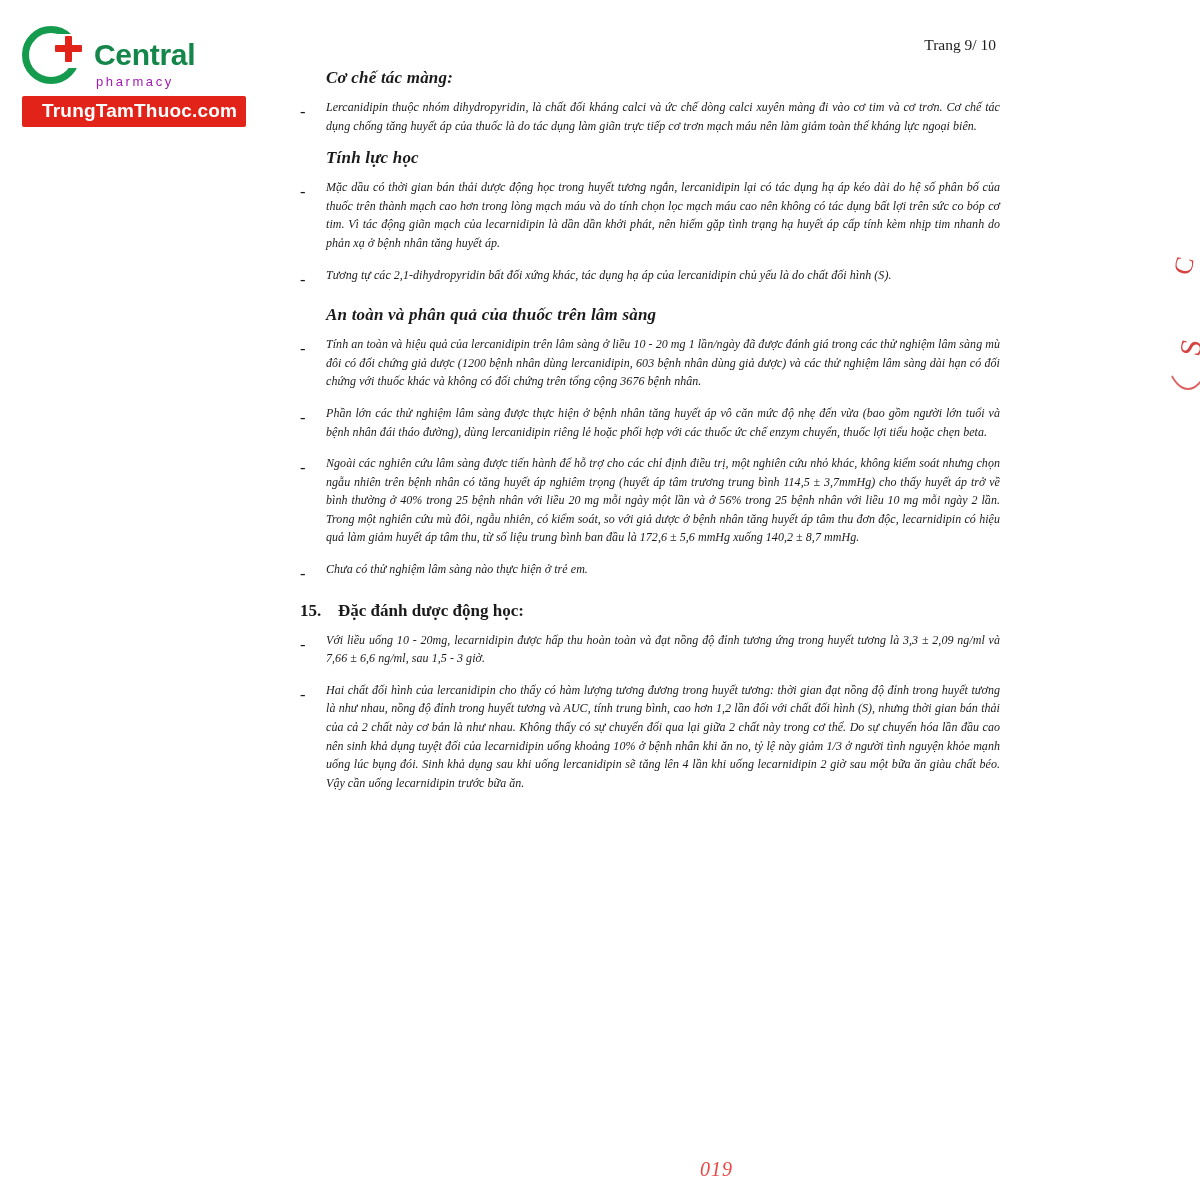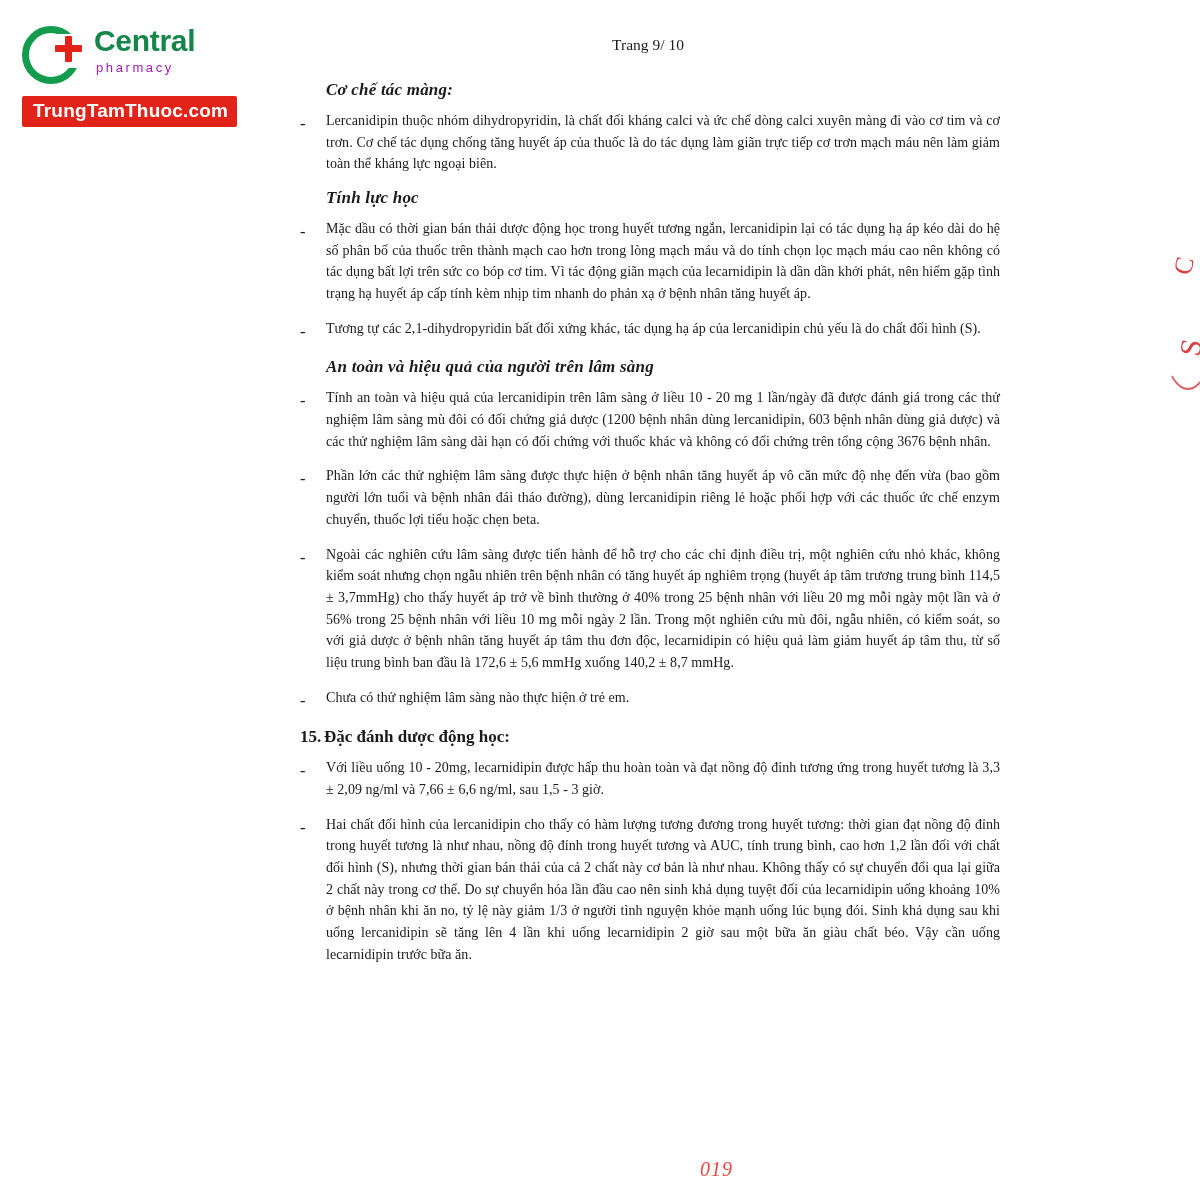--- a/index.html
+++ b/index.html
@@ -18,21 +18,21 @@
 
   
   .logo-block {
     position: absolute;
     left: 22px;
     top: 26px;
     width: 230px;
   }
   .logo-row {
     display: flex;
-    align-items: flex-start;
+    align-items: flex-end;
     gap: 10px;
   }
   .logo-mark {
     width: 62px;
     height: 62px;
     position: relative;
     flex: 0 0 auto;
   }
   .logo-mark .ring {
     position: absolute;
@@ -95,78 +95,79 @@
     margin-left: 2px;
   }
   .logo-banner {
     margin-top: 8px;
     background: #e2231a;
     color: #ffffff;
     font-family: "Liberation Sans", sans-serif;
     font-weight: bold;
     font-size: 19px;
     letter-spacing: 0.2px;
-    padding: 4px 9px 5px 11px;
+    padding: 4px 9px 5px 20px;
     display: inline-block;
     border-radius: 2px;
   }
 
   
   .page {
     position: absolute;
     left: 300px;
     top: 36px;
     width: 700px;
   }
   .page-number {
-    text-align: center;
+    text-align: right;
     font-family: "Liberation Serif", serif;
     font-size: 15.5px;
     color: #1c1c1c;
-    margin-bottom: 26px;
+    margin-bottom: 14px;
     padding-right: 4px;
   }
 
   .heading-italic {
     font-style: italic;
     font-weight: bold;
     font-size: 17px;
     margin: 0 0 10px 0;
     padding-left: 26px;
     letter-spacing: 0.2px;
   }
 
   .numbered-heading {
     font-weight: bold;
     font-size: 17px;
     margin: 14px 0 10px 0;
     padding-left: 0;
     display: flex;
-    gap: 2px;
+    gap: 16px;
   }
   .numbered-heading .num { width: 22px; }
 
   .bullet-item {
     display: flex;
     margin: 0 0 13px 0;
   }
   .bullet-item .dash {
     width: 26px;
     flex: 0 0 26px;
     font-size: 16.5px;
     line-height: 1.55;
     padding-top: 1px;
   }
   .bullet-item .txt {
     flex: 1 1 auto;
-    font-size: 14px;
+    font-size: 12px;
     line-height: 1.55;
     text-align: justify;
     text-justify: inter-word;
     letter-spacing: 0.05px;
+    font-style: italic;
   }
 
   
   .stamp {
     position: absolute;
     color: #cf2222;
     font-family: "Liberation Serif", serif;
     opacity: 0.85;
     pointer-events: none;
   }
@@ -238,21 +239,21 @@
       </div>
       <div class="heading-italic">Tính lực học</div>
       <div class="bullet-item">
         <span class="dash">-</span>
         <span class="txt">Mặc dầu có thời gian bán thải dược động học trong huyết tương ngắn, lercanidipin lại có tác dụng hạ áp kéo dài do hệ số phân bố của thuốc trên thành mạch cao hơn trong lòng mạch máu và do tính chọn lọc mạch máu cao nên không có tác dụng bất lợi trên sức co bóp cơ tim. Vì tác động giãn mạch của lecarnidipin là dần dần khởi phát, nên hiếm gặp tình trạng hạ huyết áp cấp tính kèm nhịp tim nhanh do phản xạ ở bệnh nhân tăng huyết áp.</span>
       </div>
       <div class="bullet-item">
         <span class="dash">-</span>
         <span class="txt">Tương tự các 2,1-dihydropyridin bất đối xứng khác, tác dụng hạ áp của lercanidipin chủ yếu là do chất đối hình (S).</span>
       </div>
-      <div class="heading-italic">An toàn và hiệu quả của người trên lâm sàng</div>
+      <div class="heading-italic">An toàn và phân quả của thuốc trên lâm sàng</div>
       <div class="bullet-item">
         <span class="dash">-</span>
         <span class="txt">Tính an toàn và hiệu quả của lercanidipin trên lâm sàng ở liều 10 - 20 mg 1 lần/ngày đã được đánh giá trong các thử nghiệm lâm sàng mù đôi có đối chứng giả dược (1200 bệnh nhân dùng lercanidipin, 603 bệnh nhân dùng giả dược) và các thử nghiệm lâm sàng dài hạn có đối chứng với thuốc khác và không có đối chứng trên tổng cộng 3676 bệnh nhân.</span>
       </div>
       <div class="bullet-item">
         <span class="dash">-</span>
         <span class="txt">Phần lớn các thử nghiệm lâm sàng được thực hiện ở bệnh nhân tăng huyết áp vô căn mức độ nhẹ đến vừa (bao gồm người lớn tuổi và bệnh nhân đái tháo đường), dùng lercanidipin riêng lẻ hoặc phối hợp với các thuốc ức chế enzym chuyển, thuốc lợi tiểu hoặc chẹn beta.</span>
       </div>
       <div class="bullet-item">
         <span class="dash">-</span>

